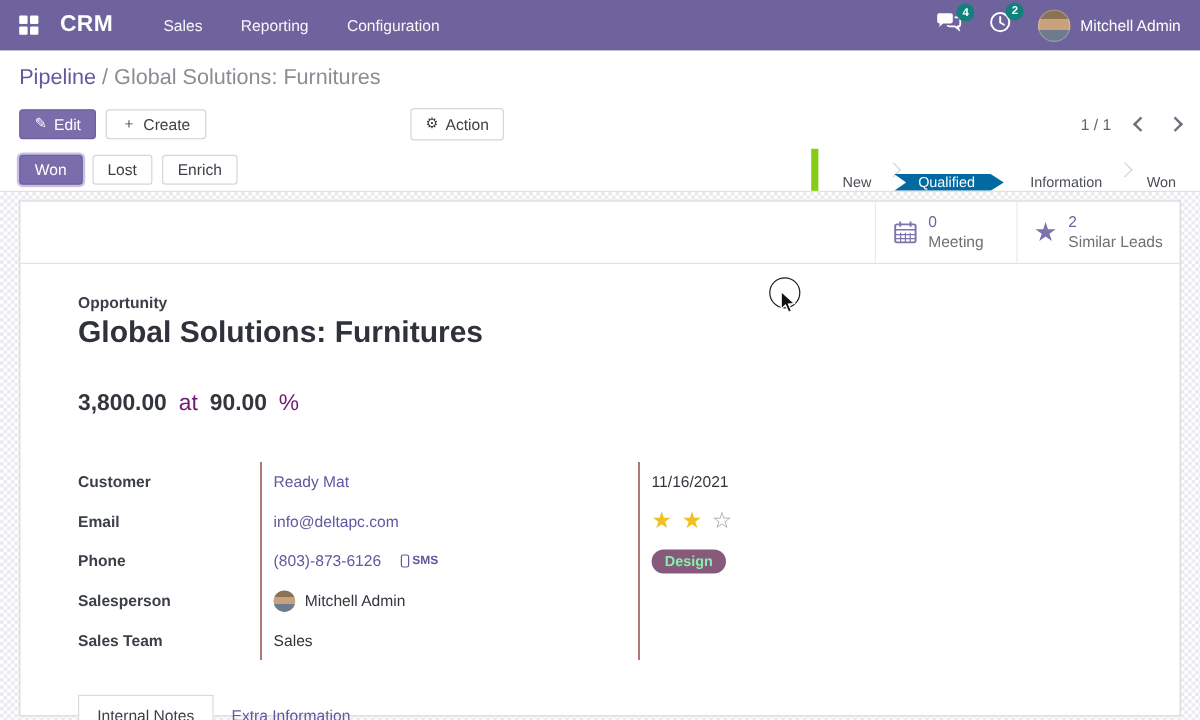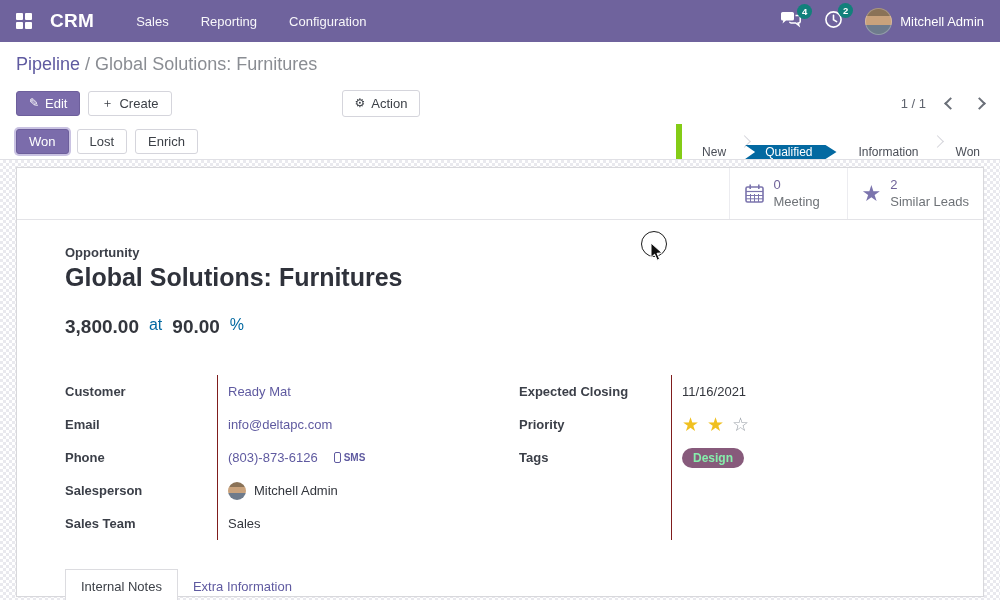--- a/index.html
+++ b/index.html
@@ -74,25 +74,25 @@
     border-left:1px solid #ececf0; cursor:pointer; }
   .stat-ico { color:#7b74ad; display:flex; }
   .stat-col { display:flex; flex-direction:column; line-height:1.25; }
   .stat-value { font-size:13px; color:#6f6299; }
   .stat-label { font-size:13px; color:#6e7277; }
 
   
   .sheet { padding:25px 48px 0; position:relative; }
   .type-label { font-size:13px; font-weight:bold; color:#3b3f48; }
   .title { font-size:25px; font-weight:bold; color:#2f323b; margin-top:3px; }
-  .amount-line { margin-top:24px; display:flex; align-items:flex-start; gap:10px; }
+  .amount-line { margin-top:34px; display:flex; align-items:center; gap:10px; }
   .amount { font-size:19px; font-weight:bold; color:#33363d; }
-  .muted { font-size:16px; color:#0369a1; }
-
-  .field-groups { display:flex; margin-top:37px; }
+  .muted { font-size:19px; color:#701a75; }
+
+  .field-groups { display:flex; margin-top:37px;gap:13px; }
   .fg-col { display:flex; }
   .fg-col-left { width:438px; margin-right:16px; }
   .fg-col-right { flex:1; }
   .fg-labels { width:152px; display:flex; flex-direction:column; }
   .fg-values { flex:1; border-left:1px solid #7f1d1d; display:flex; flex-direction:column; }
   .f-label { height:33px; display:flex; align-items:center; font-size:13px; font-weight:bold; color:#3b3f48; }
   .f-value { height:33px; display:flex; align-items:center; font-size:13px; color:#33363d; padding-left:10px; gap:8px; }
   .link { color:#5f5aa0; cursor:pointer; }
   .sms-widget { display:inline-flex; align-items:center; gap:3px; margin-left:8px; color:#5f5aa0; cursor:pointer; }
   .phone-glyph { width:7px; height:11px; border:1px solid #5f5aa0; border-radius:2px; display:inline-block; }
@@ -277,25 +277,20 @@
               <span class="mini-avatar"></span>
               <span>Mitchell Admin</span>
             </div>
             <div class="f-value">
                 <span>Sales</span>
               </div>
           </div>
         </div>
 
         <div class="fg-col fg-col-right">
-          <div class="fg-labels">
-            <div class="f-label">Expected Closing</div>
-            <div class="f-label">Priority</div>
-            <div class="f-label">Tags</div>
-          </div>
           <div class="fg-values">
             <div class="f-value">
                 <span>11/16/2021</span>
               </div>
             <div class="f-value">
               <span class="star star-filled">★</span>
               <span class="star star-filled">★</span>
               <span class="star star-empty">☆</span>
             </div>
             <div class="f-value">

